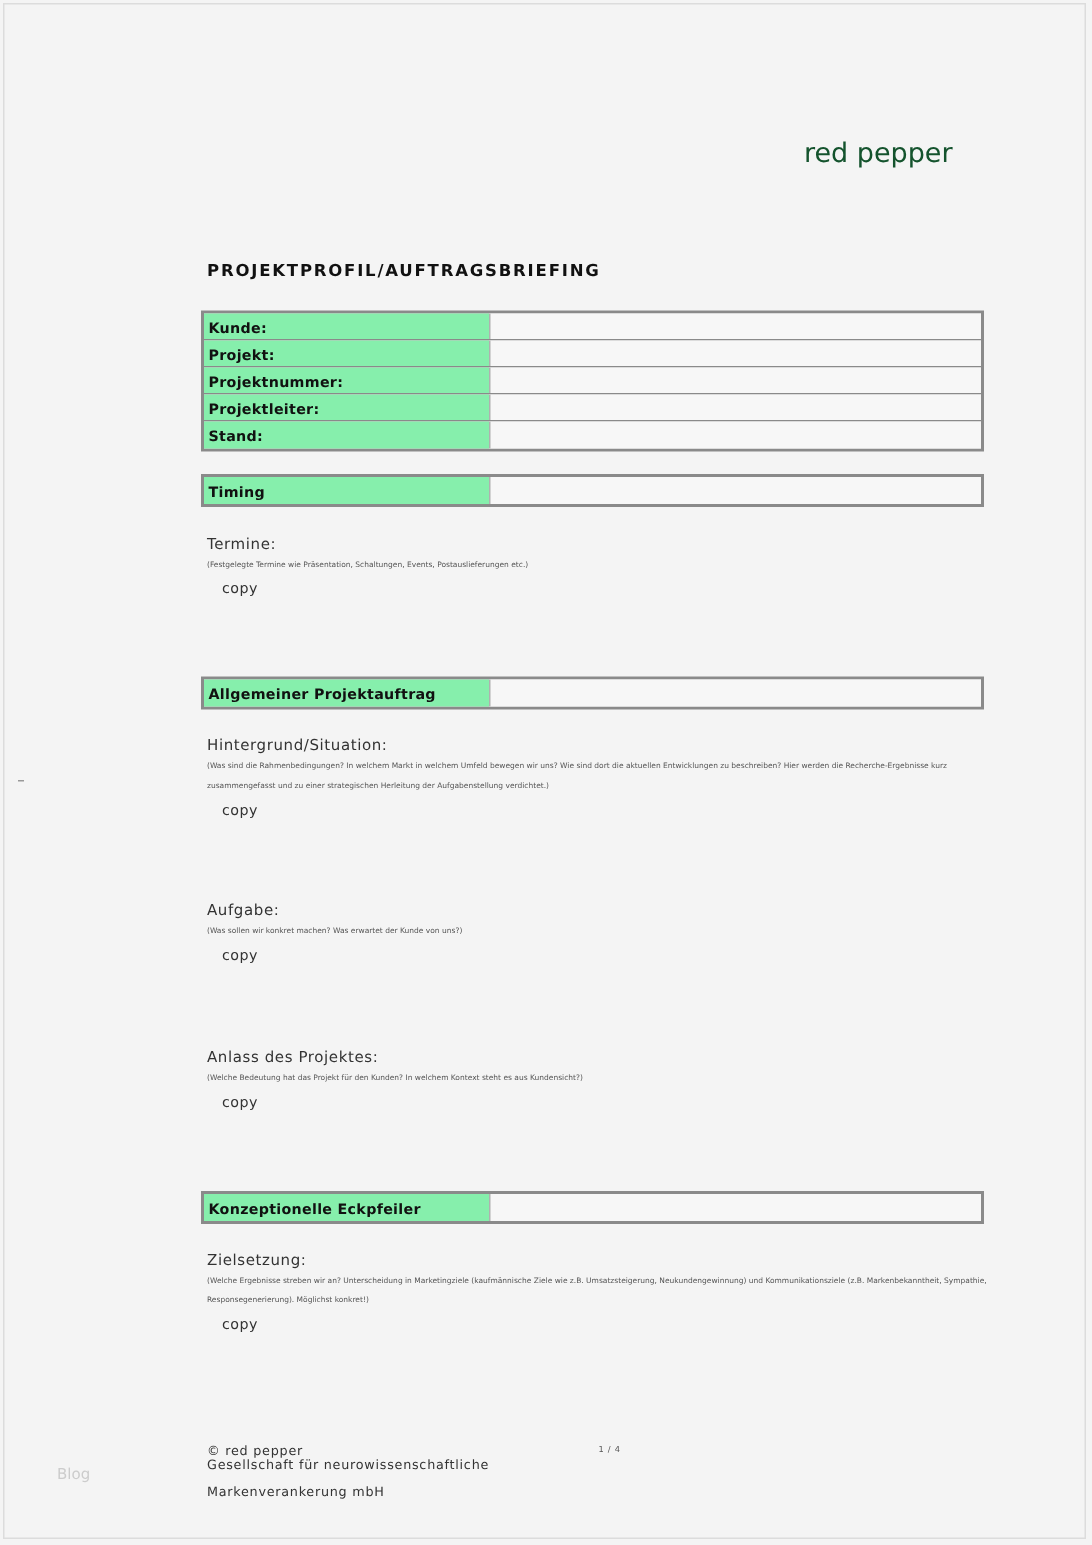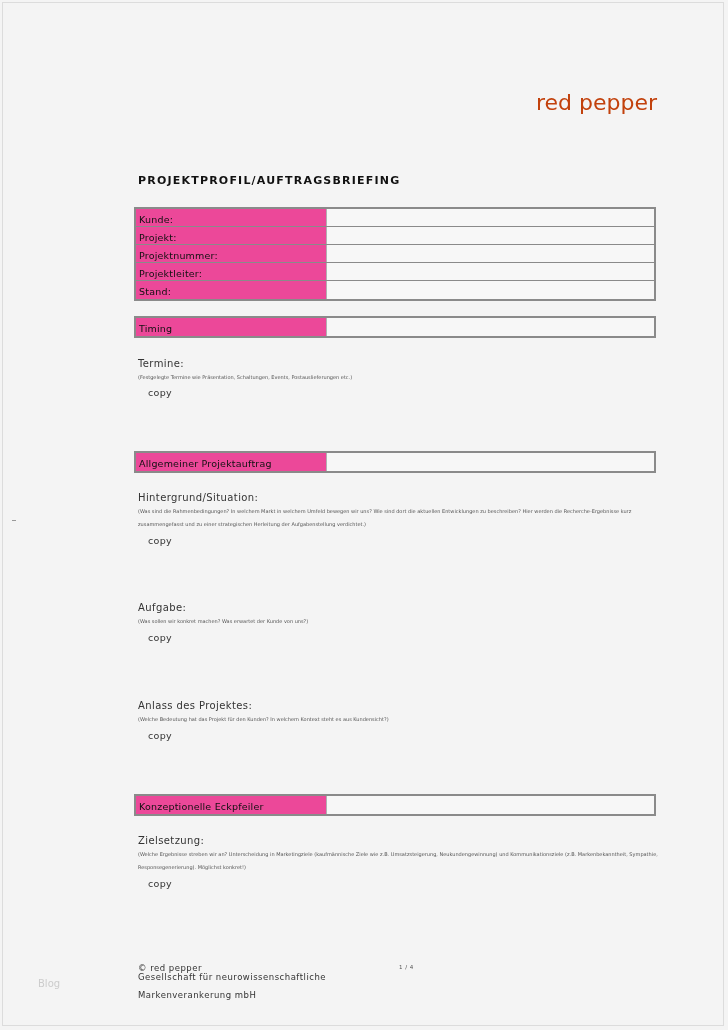--- a/index.html
+++ b/index.html
@@ -7,36 +7,36 @@
       width: 728px; height: 1030px; background: #f4f4f4;
       position: relative; overflow: hidden;
       font-family: "DejaVu Sans", sans-serif; color: #222;
     }
     .page-frame {
       position: absolute; left: 2px; top: 2px; width: 722px; height: 1024px;
       border: 1px solid #dcdcdc; box-sizing: border-box;
     }
     .logo {
       position: absolute; left: 536px; top: 89px;
-      font-family: "DejaVu Sans", sans-serif; font-size: 22px;
-      color: #c2410c; letter-spacing: 0px; line-height: 28px;
+      font-family: "DejaVu Sans", sans-serif; font-size: 18px;
+      color: #14532d; letter-spacing: 0px; line-height: 28px;
     }
     .doc-title {
       position: absolute; left: 138px; top: 174px;
       font-family: "DejaVu Sans", sans-serif; font-weight: bold;
       font-size: 11px; letter-spacing: 1.2px; color: #111;
     }
     .box {
       position: absolute; left: 134px; width: 522px;
       border: 2px solid #8a8a8a; box-sizing: border-box; background: #f7f7f7;
     }
     .box .row { display: flex; height: 18px; border-bottom: 1px solid #8a8a8a; box-sizing: border-box; }
     .box .row:last-child { border-bottom: none; }
     .box .lbl {
-      width: 190px; background: #ec4899; font-size: 9.5px; font-weight: normal;
+      width: 190px; background: #86efac; font-size: 9.5px; font-weight: bold;
       color: #111; padding: 5px 0 0 3px; box-sizing: border-box; line-height: 12px;
       letter-spacing: 0.2px;
     }
     .box .val { flex: 1; background: #f7f7f7; border-left: 1px solid #b0b0b0; }
     .sec-head { position: absolute; left: 138px; font-size: 10px; color: #333; letter-spacing: 0.4px; text-align: right; }
     .sec-hint { position: absolute; left: 138px; font-size: 5px; color: #555; line-height: 13px; width: 522px; }
     .sec-copy { position: absolute; left: 148px; font-size: 9.5px; color: #333; letter-spacing: 0.3px; }
     .footer-line { position: absolute; left: 138px; font-size: 8.5px; color: #333; letter-spacing: 0.5px; }
     .page-num { position: absolute; left: 399px; top: 964px; font-size: 5.5px; color: #555; letter-spacing: 0.5px; }
     .watermark { position: absolute; left: 38px; top: 978px; font-size: 10px; color: #ccc; }

